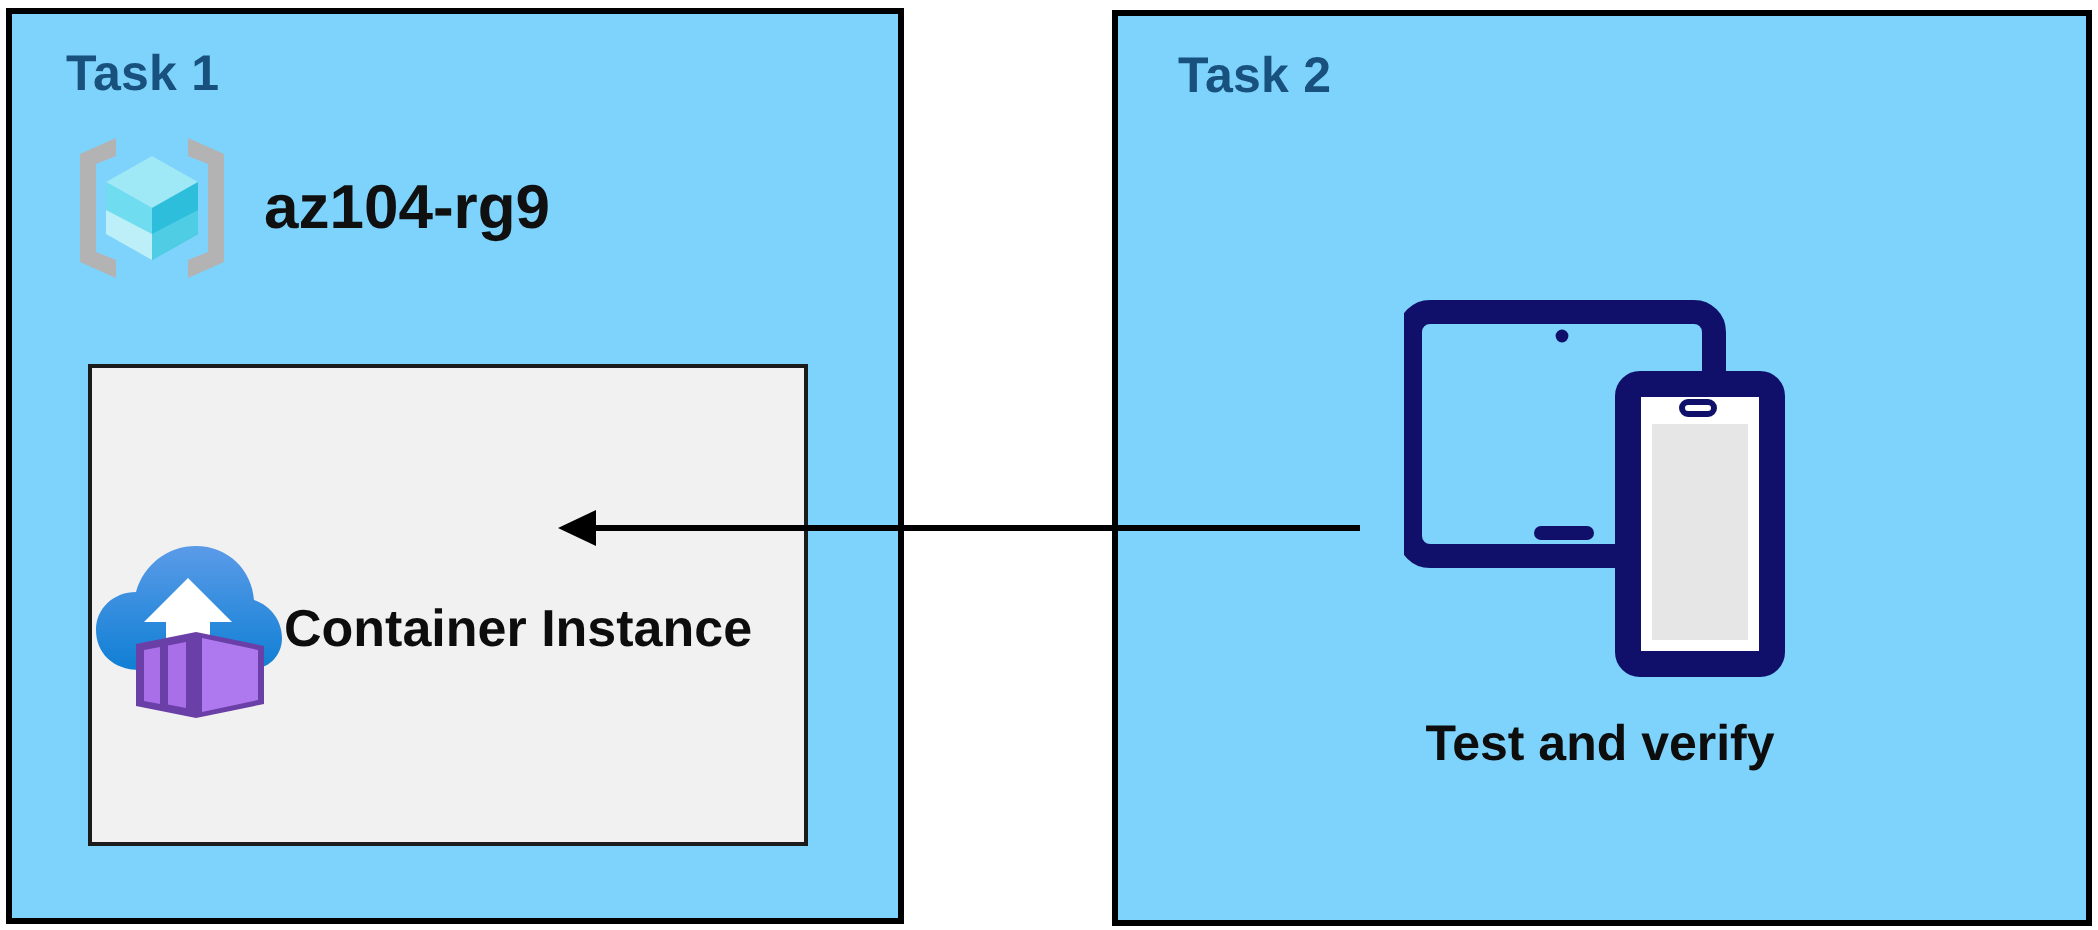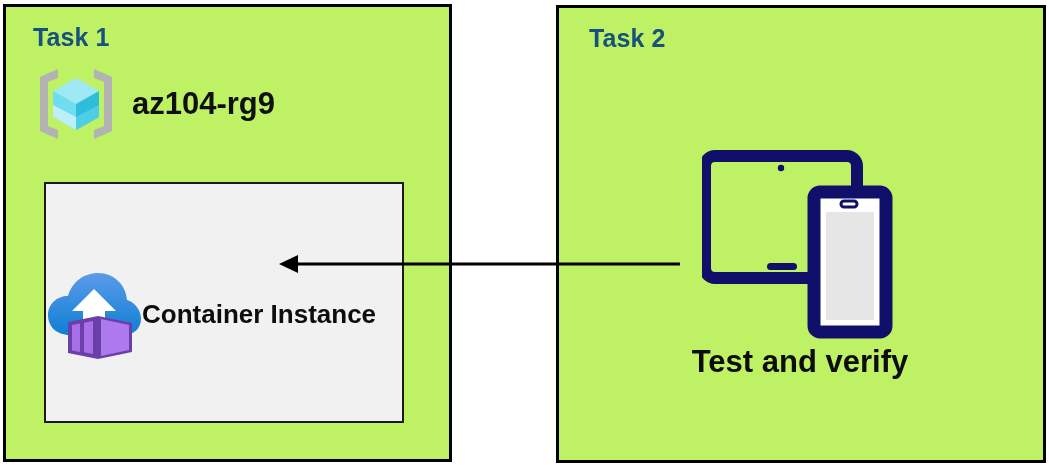--- a/index.html
+++ b/index.html
@@ -12,21 +12,21 @@
     height: 465px;
     position: relative;
     font-family: "Liberation Sans", sans-serif;
     overflow: hidden;
   }
 
   .panel {
     position: absolute;
     box-sizing: border-box;
     border: 3px solid #000000;
-    background: #bef264;
+    background: #7dd3fc;
   }
   #task1-panel { left: 3px;   top: 4px; width: 449px; height: 458px; }
   #task2-panel { left: 556px; top: 5px; width: 490px; height: 458px; }
 
   .panel-title {
     position: absolute;
     font-size: 25px;
     font-weight: bold;
     color: #18507E;
     letter-spacing: 0.1px;
@@ -97,22 +97,22 @@
     position: absolute;
     left: 590px;
     top: 150px;
     width: 420px;
     display: flex;
     flex-direction: column;
     align-items: center;
   }
   #devices-icon { width: 196px; height: 190px; display: block; }
   #devices-label {
-    margin-top: 4px;
-    font-size: 31px;
+    margin-top: 18px;
+    font-size: 25px;
     font-weight: bold;
     color: #0d0d0d;
     white-space: nowrap;
     text-align: center;
   }
 </style>
 </head>
 <body>
 
 

